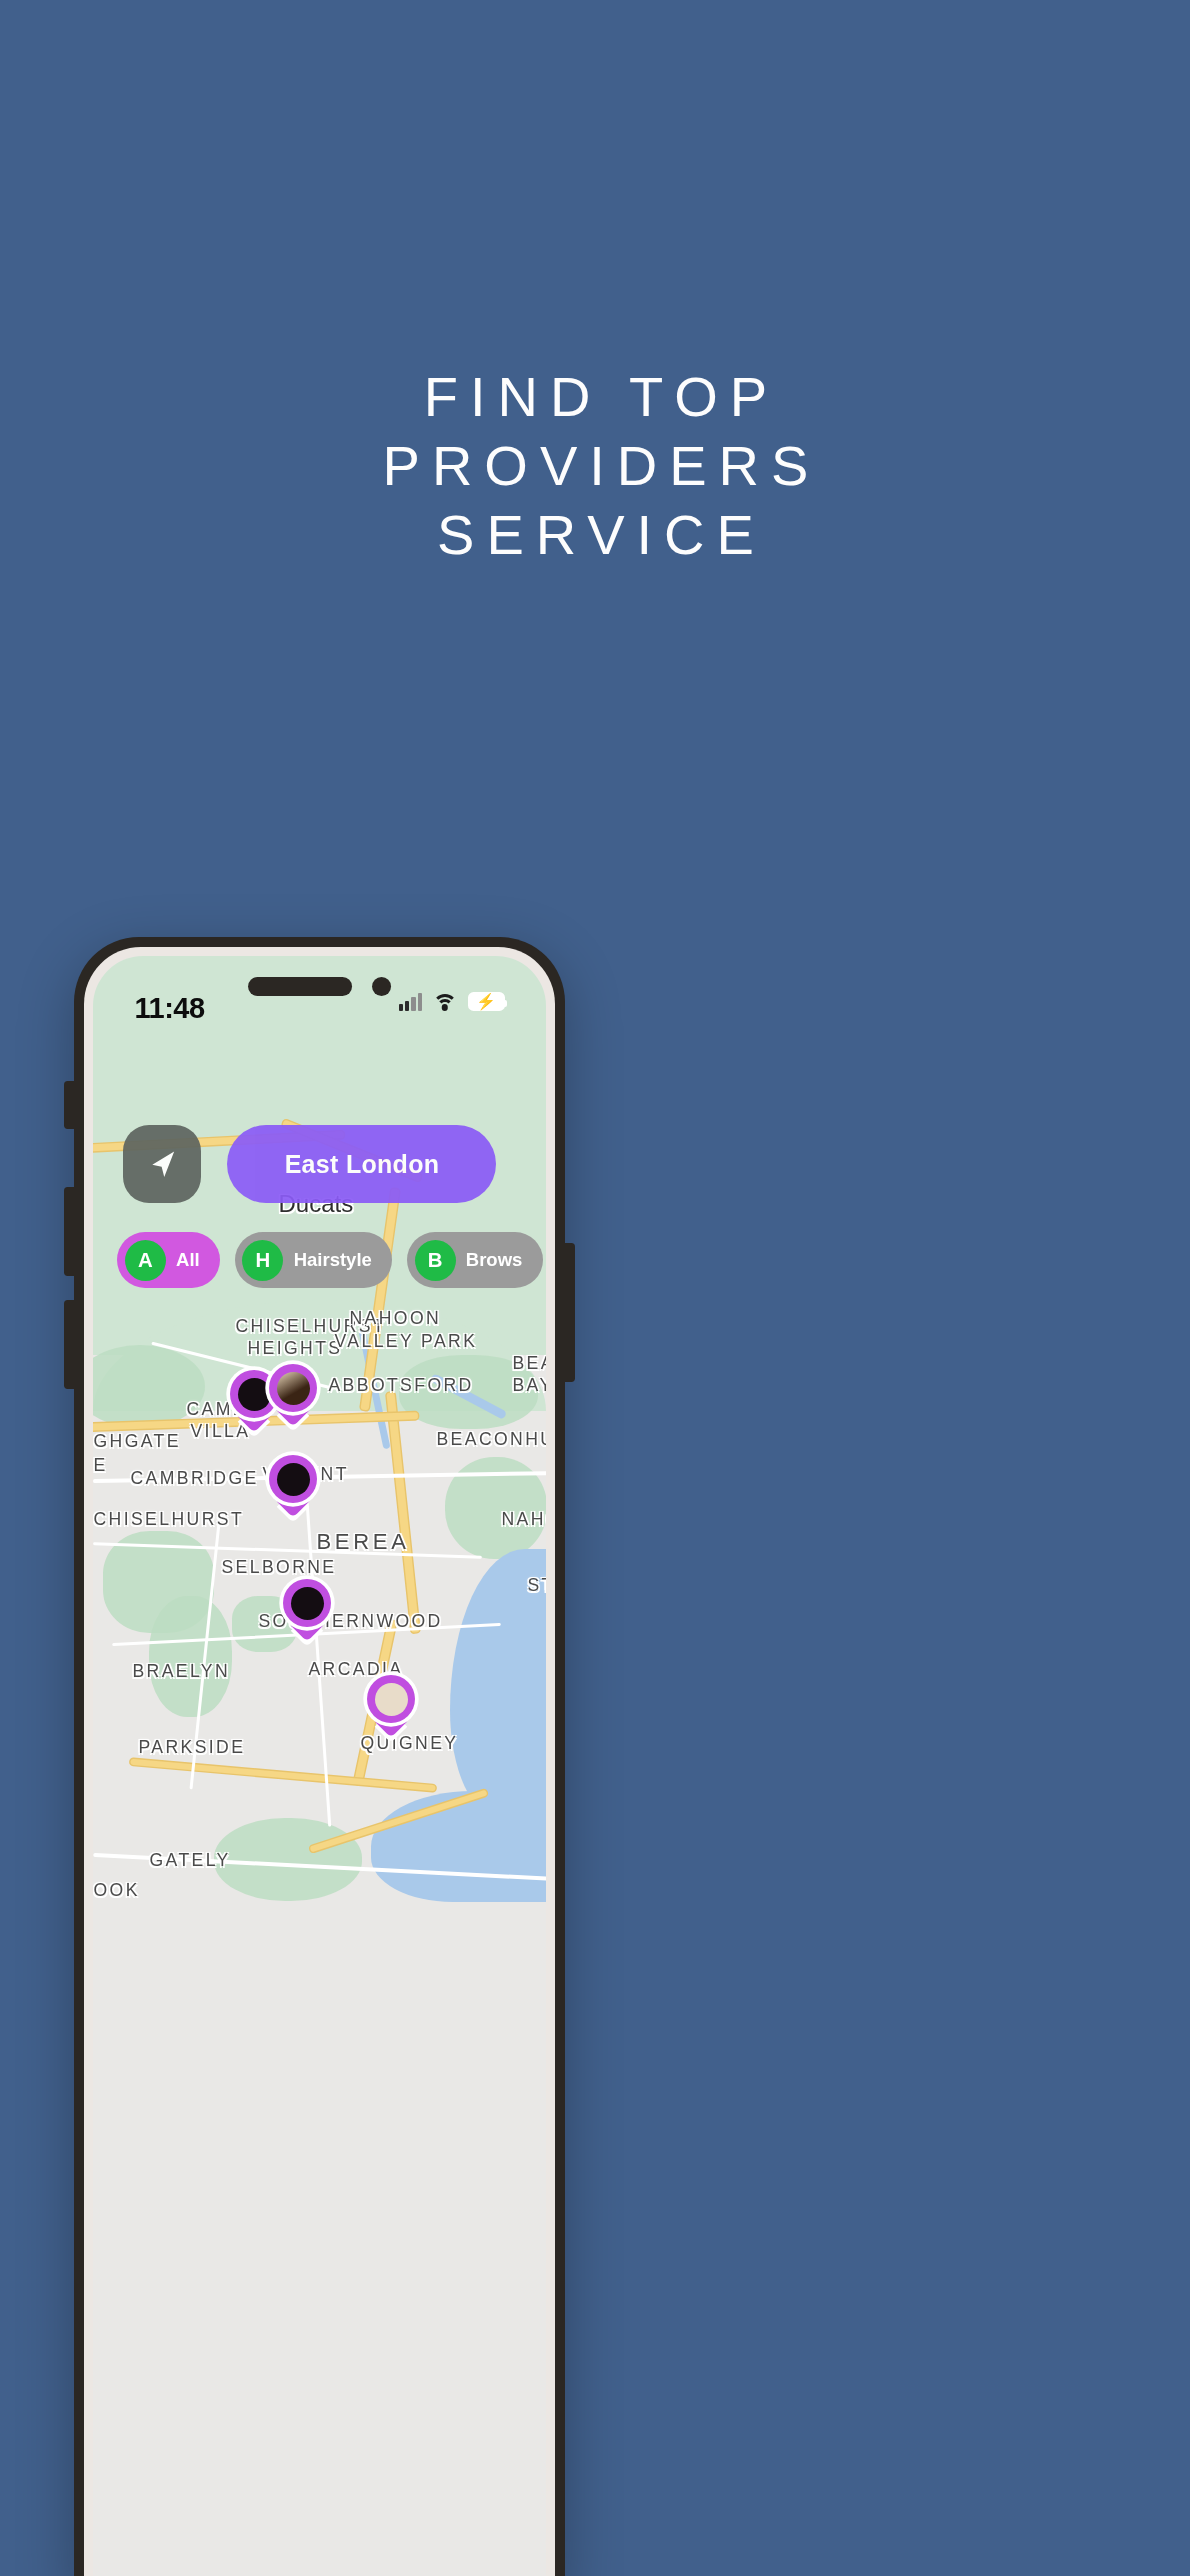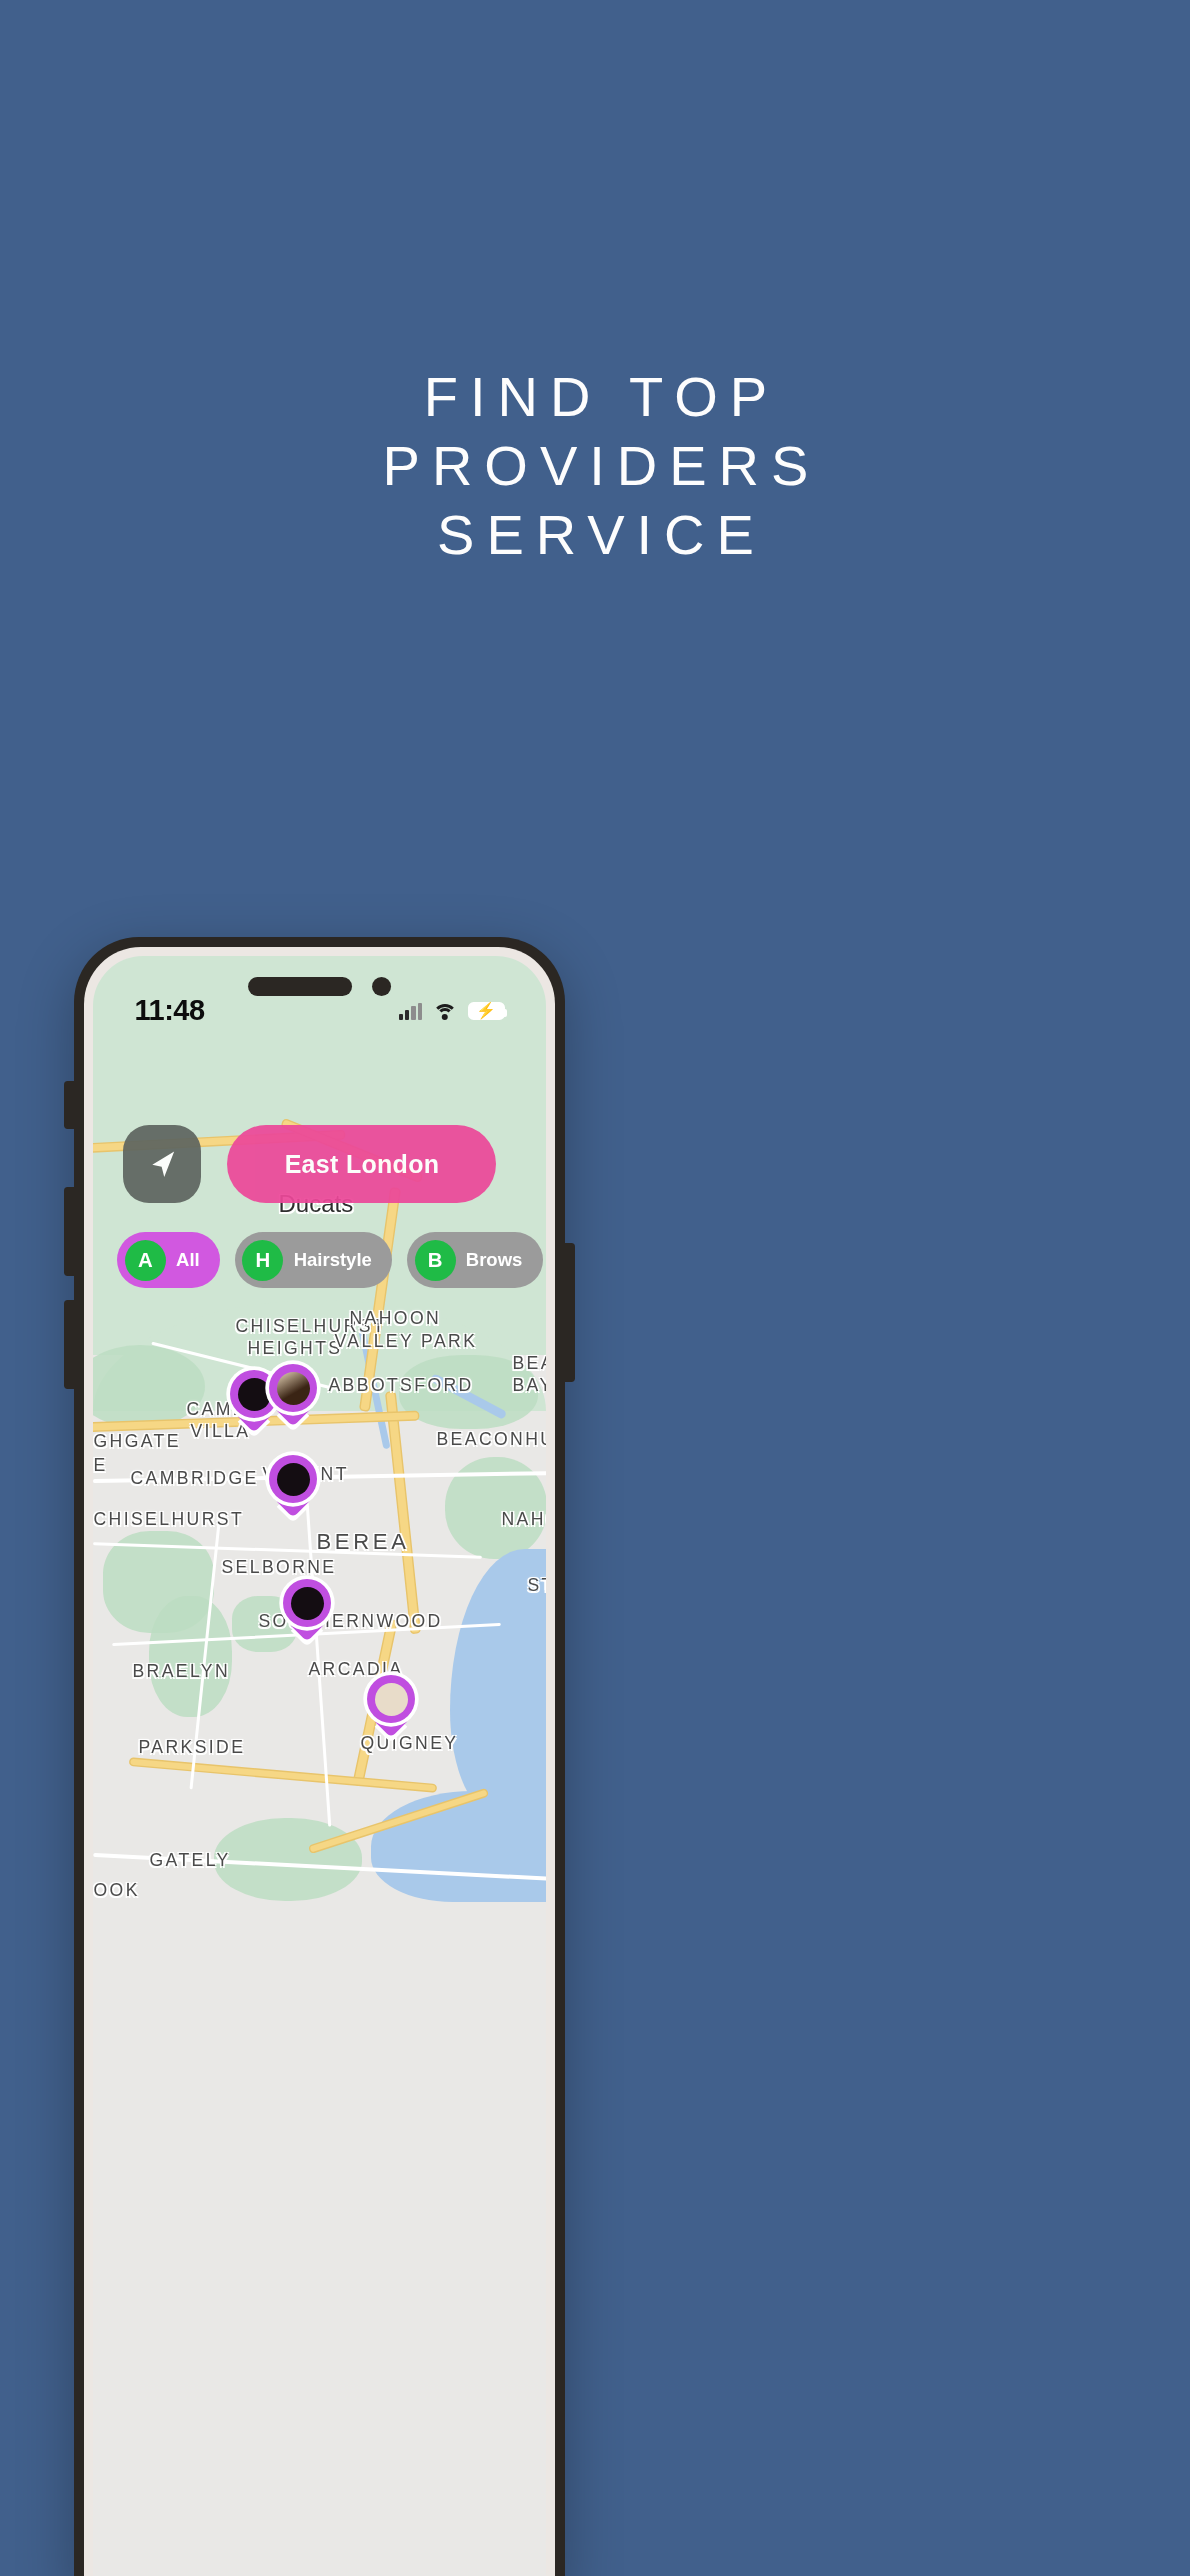--- a/index.html
+++ b/index.html
@@ -103,22 +103,22 @@
     position:absolute;
     background:#f6d785;
     border-radius:2.8px;
     box-shadow:0 0 0 1.4px #e8c46b;
   }
 
   
   .statusbar {
     position:absolute; left:0; top:0; width:100%; height:85px;
     z-index:30;
-    display:flex; align-items:center;
-    padding:2px 41px;
+    display:flex; align-items:flex-start;
+    padding:12px 41px;
   }
   .st-time {
     font-size:29px; font-weight:700; color:#0d0d0d;
     letter-spacing:-0.5px;
     margin-top:24px;
   }
   .st-right {
     margin-left:auto; margin-top:24px;
     display:flex; align-items:center; gap:10.2px;
   }
@@ -178,21 +178,21 @@
     width:78px; height:78px;
     background:#5f6660; opacity:.93;
     border-radius:26px;
     display:flex; align-items:center; justify-content:center;
   }
   .nav-btn svg { width:35px; height:35px; }
   .loc-pill {
     position:absolute; z-index:25;
     left:134px; top:169px;
     width:269px; height:78px;
-    background:#ec4899; opacity:.93;
+    background:#8b5cf6; opacity:.93;
     border-radius:39px;
     display:flex; align-items:center; justify-content:center;
   }
   .loc-pill span {
     color:#fff; font-size:25px; font-weight:700; letter-spacing:0.3px;
   }
 
   
   .chips {
     position:absolute; z-index:25;

